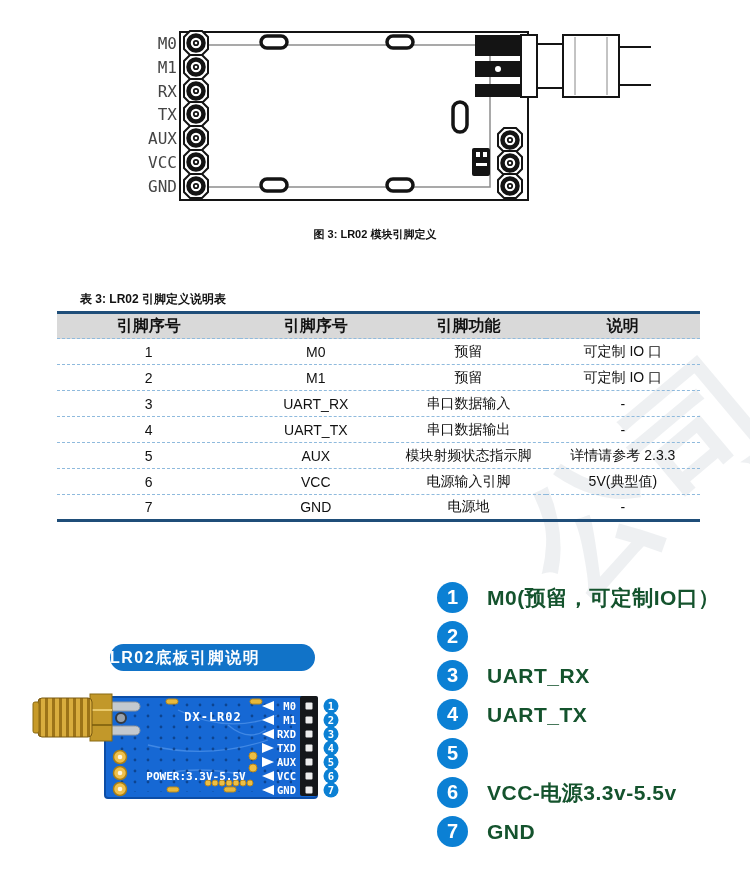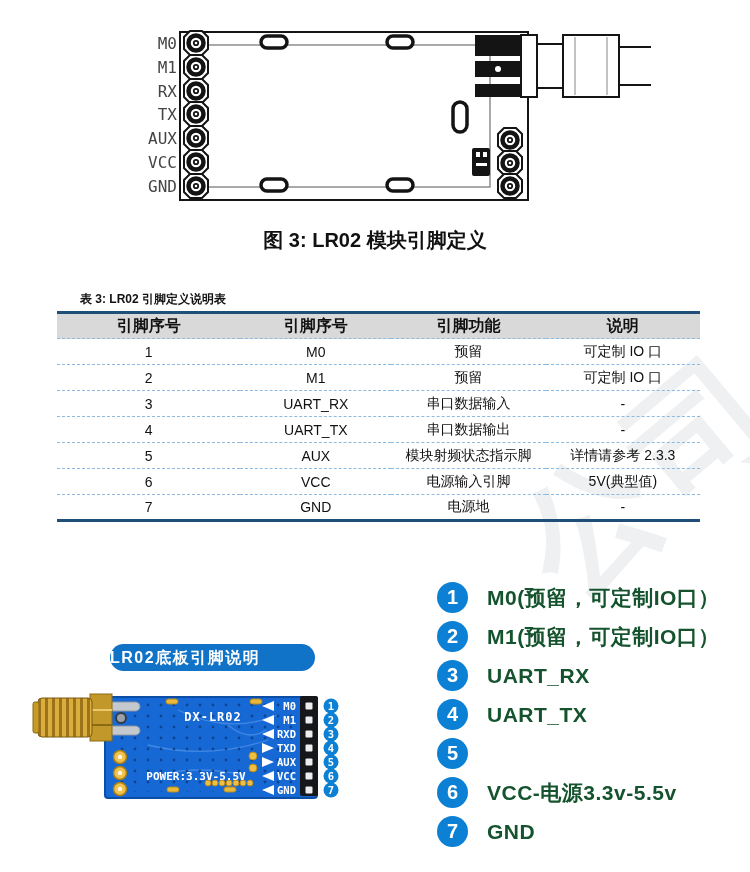--- a/index.html
+++ b/index.html
@@ -2,21 +2,21 @@
 <html><head>
 <meta charset="utf-8">
 <style>
   *{margin:0;padding:0;box-sizing:border-box}
   html,body{background:#fff}
   #app{position:relative;width:750px;height:872px;background:#fff;overflow:hidden;
        font-family:"Liberation Sans",sans-serif;color:#111}
   .abs{position:absolute}
 
   
-  #figCaption{left:0;right:0;top:227px;text-align:center;font-size:20px;font-weight:bold;z-index:1}
+  #figCaption{left:0;right:0;top:227px;text-align:center;font-size:11px;font-weight:bold;z-index:1}
   #tableTitle{left:80px;top:291px;font-size:12px;font-weight:bold;z-index:1}
 
   
   #tableWrap{left:57px;top:311px;width:643px;z-index:1}
   #pinTable{width:100%;border-collapse:collapse;table-layout:fixed;
             border-top:3px solid #1f4e79;border-bottom:3px solid #1f4e79}
   #pinTable th{height:26px;background:#d9d9d9;font-size:16px;font-weight:bold;
                border-bottom:1px dashed #8fbadd;text-align:center}
   #pinTable td{height:26px;font-size:14px;text-align:center;border-bottom:1px dashed #8fbadd}
   #pinTable tr:last-child td{border-bottom:none}
@@ -305,21 +305,20 @@
     </g>
   </svg>
 
   <div class="abs" id="legend">
     <div class="leg-item">
       <div class="leg-num">1</div>
       <div class="leg-text">M0(预留，可定制IO口）</div>
     </div>
     <div class="leg-item">
       <div class="leg-num">2</div>
-      <div class="leg-text">M1(预留，可定制IO口）</div>
     </div>
     <div class="leg-item">
       <div class="leg-num">3</div>
       <div class="leg-text">UART_RX</div>
     </div>
     <div class="leg-item">
       <div class="leg-num">4</div>
       <div class="leg-text">UART_TX</div>
     </div>
     <div class="leg-item">

